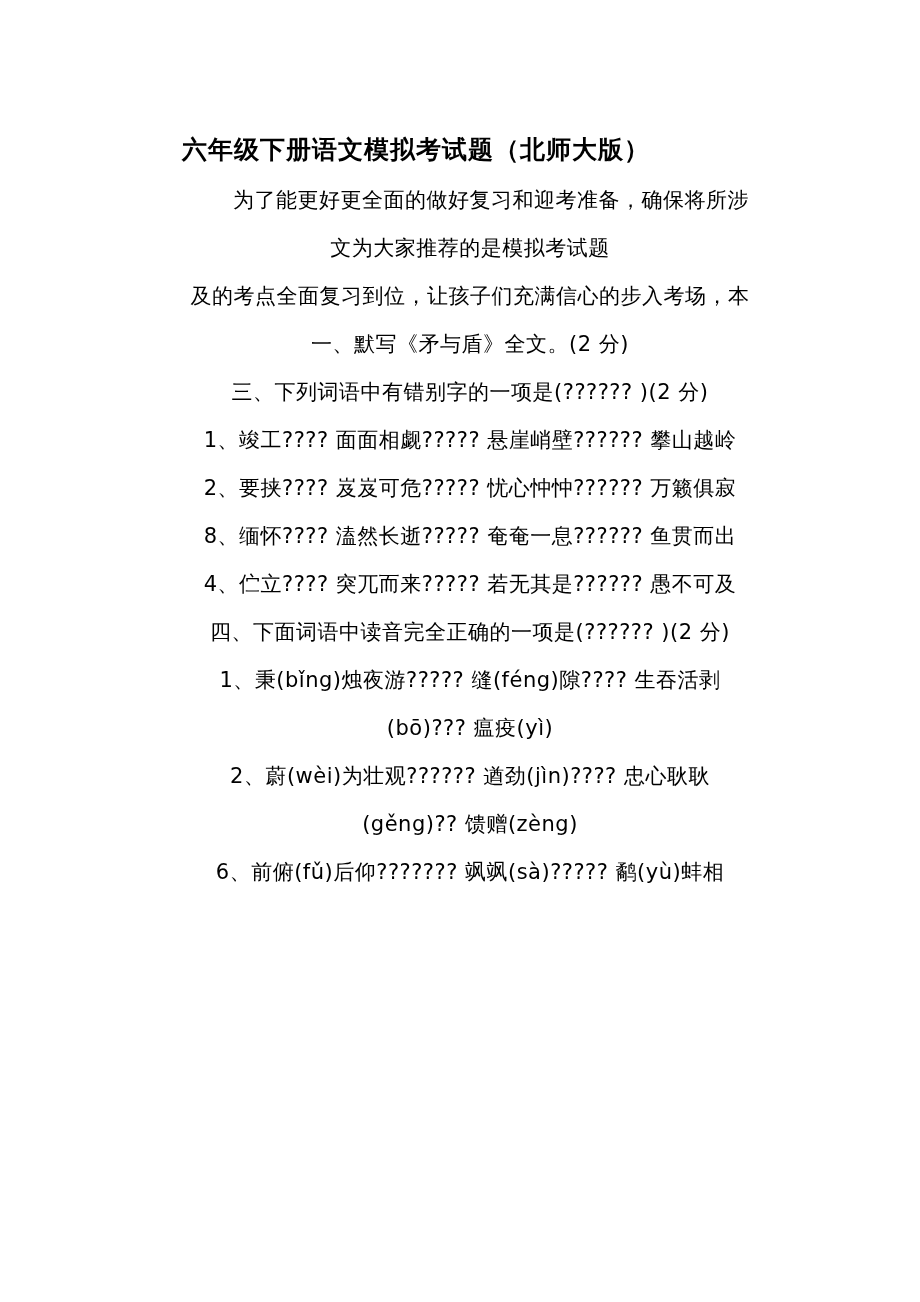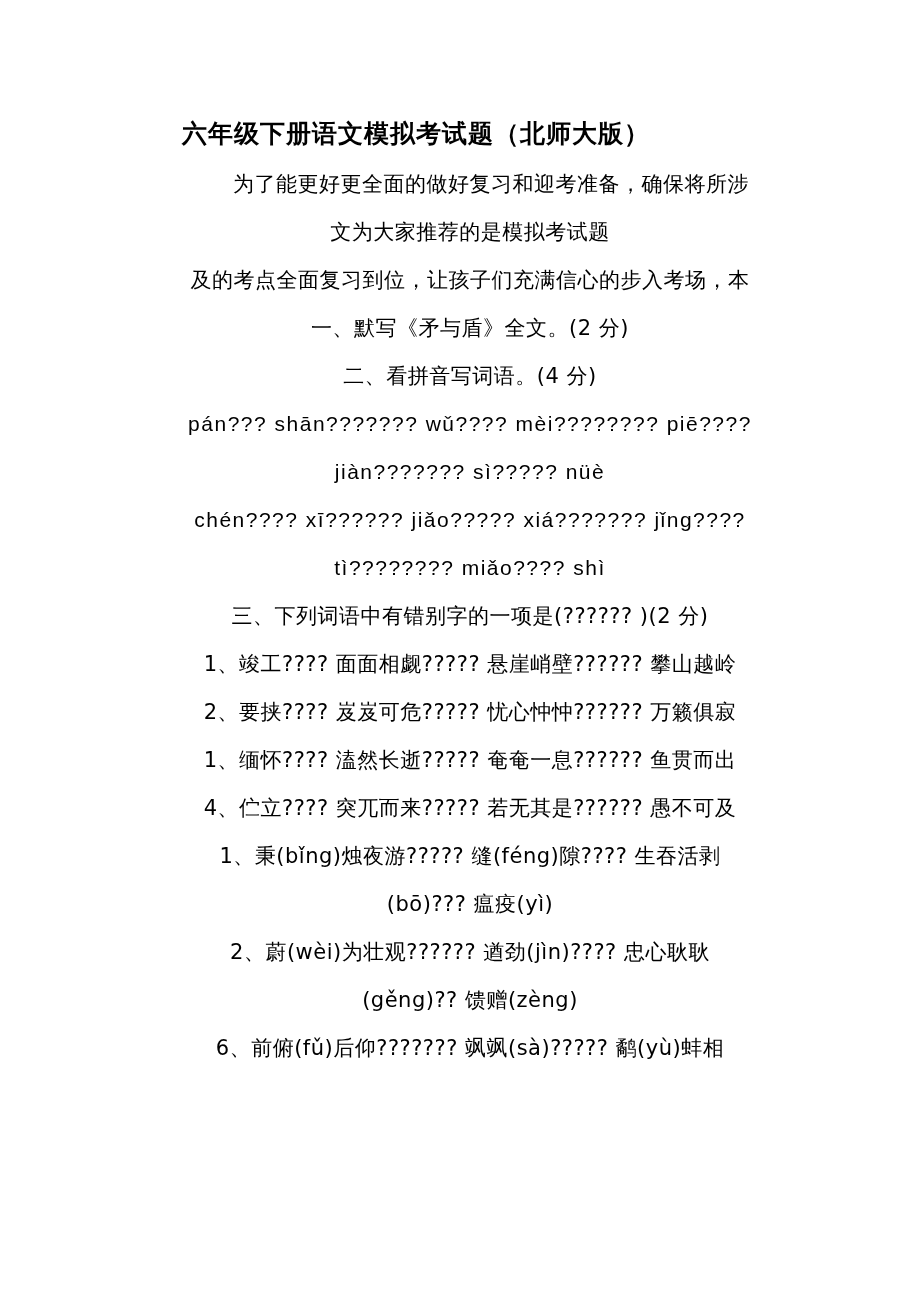--- a/index.html
+++ b/index.html
@@ -11,21 +11,21 @@
       width: 920px;
       height: 1302px;
       position: relative;
       overflow: hidden;
       color: #000000;
       font-family: "DejaVu Sans", "Liberation Sans", sans-serif;
     }
     .page {
       position: absolute;
       left: 140px;
-      top: 112px;
+      top: 128px;
       width: 660px;
     }
     .title {
       font-family: "DejaVu Serif", "Liberation Serif", serif;
       font-weight: bold;
       font-size: 25px;
       line-height: 44px;
       height: 44px;
       margin: 0 0 4px 0;
       padding-left: 42px;
@@ -57,36 +57,30 @@
   <div>
     <div class="line indent">为了能更好更全面的做好复习和迎考准备，确保将所涉</div>
     <div class="line">文为大家推荐的是模拟考试题</div>
     <div class="line">及的考点全面复习到位，让孩子们充满信心的步入考场，本</div>
   </div>
 
   <div>
     <div class="line">一、默写《矛与盾》全文。(2 分)</div>
   </div>
 
-  <div>
-    <div class="line">二、看拼音写词语。(4 分)</div>
-    <div class="line latin">pán??? shān??????? wǔ???? mèi???????? piē????</div>
-    <div class="line latin">jiàn??????? sì????? nüè</div>
-    <div class="line latin">chén???? xī?????? jiǎo????? xiá??????? jǐng????</div>
-    <div class="line latin">tì???????? miǎo???? shì</div>
-  </div>
 
   <div>
     <div class="line">三、下列词语中有错别字的一项是(?????? )(2 分)</div>
     <div class="line">1、竣工???? 面面相觑????? 悬崖峭壁?????? 攀山越岭</div>
     <div class="line">2、要挟???? 岌岌可危????? 忧心忡忡?????? 万籁俱寂</div>
-    <div class="line">1、缅怀???? 溘然长逝????? 奄奄一息?????? 鱼贯而出</div>
+    <div class="line">8、缅怀???? 溘然长逝????? 奄奄一息?????? 鱼贯而出</div>
     <div class="line">4、伫立???? 突兀而来????? 若无其是?????? 愚不可及</div>
   </div>
 
   <div>
+    <div class="line">四、下面词语中读音完全正确的一项是(?????? )(2 分)</div>
     <div class="line">1、秉(bǐng)烛夜游????? 缝(féng)隙???? 生吞活剥</div>
     <div class="line">(bō)??? 瘟疫(yì)</div>
     <div class="line">2、蔚(wèi)为壮观?????? 遒劲(jìn)???? 忠心耿耿</div>
     <div class="line">(gěng)?? 馈赠(zèng)</div>
     <div class="line">6、前俯(fǔ)后仰??????? 飒飒(sà)????? 鹬(yù)蚌相</div>
   </div>
 </div>
 
 </body></html>

